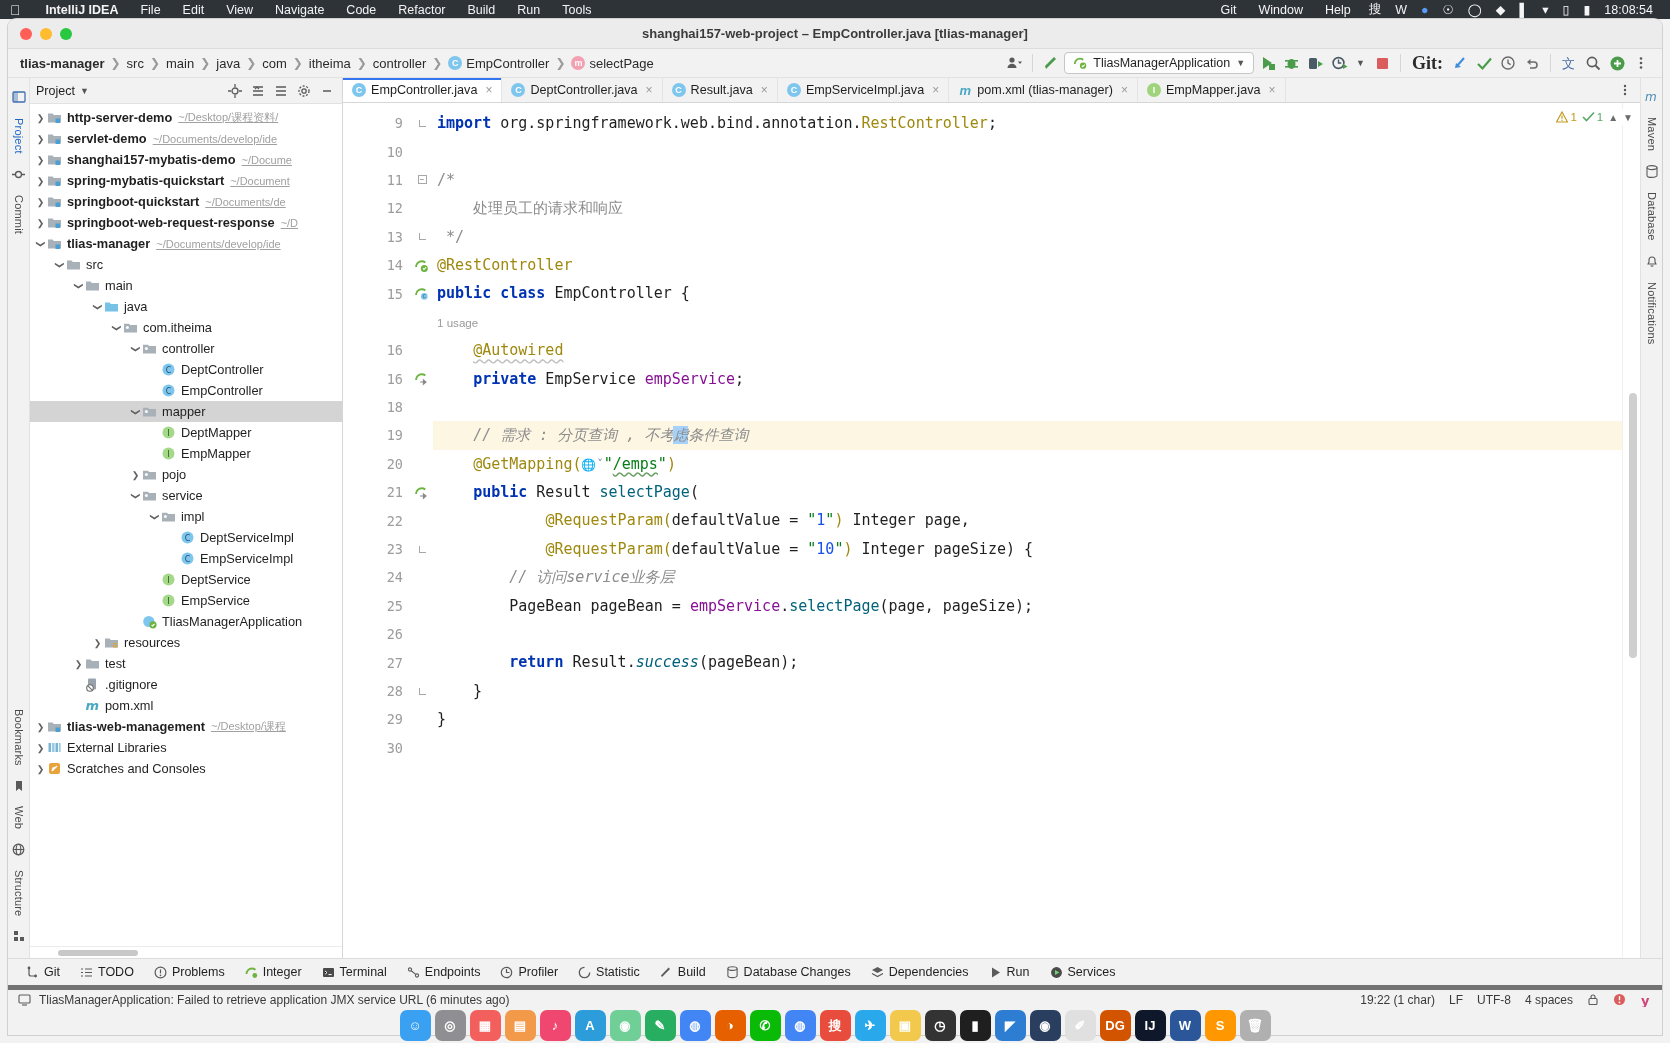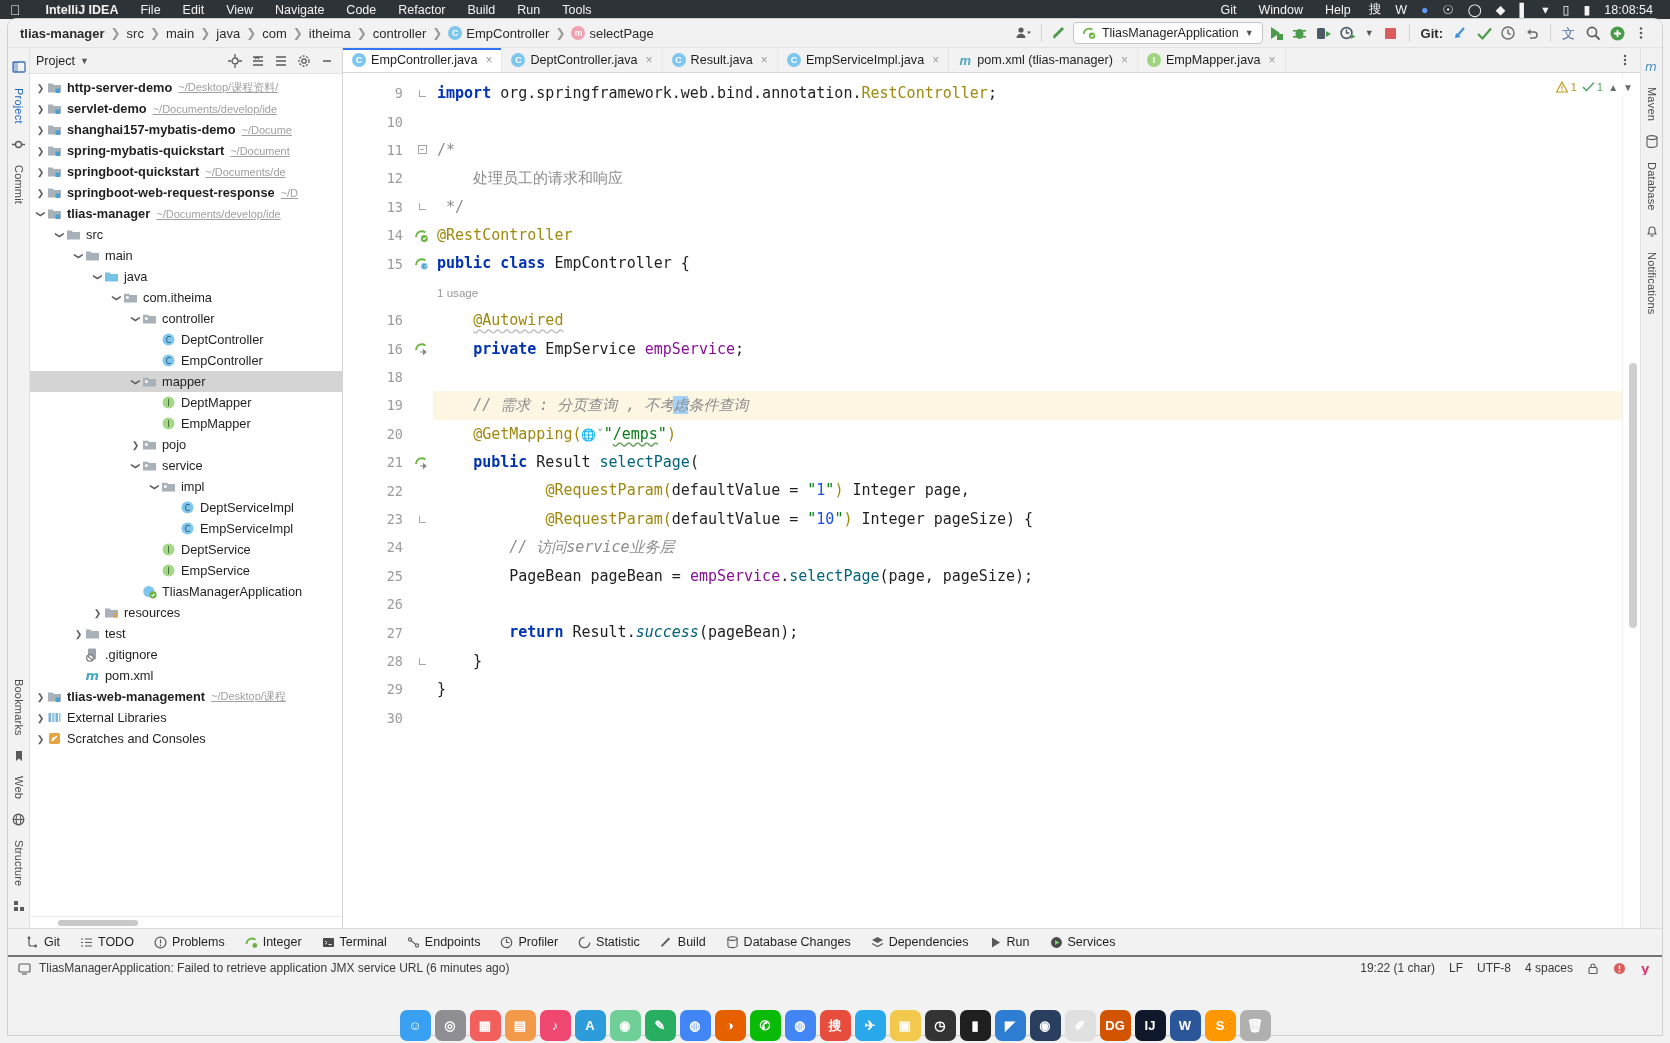--- a/index.html
+++ b/index.html
@@ -64,21 +64,21 @@
   .cicon.c { background:#7fc6ee; }
   .cicon.m { background:#f3a0b2; }
   .navright { margin-left:auto; display:flex; align-items:center; gap:2px; padding-right:4px;}
   .tbtn { width:22px; height:22px; display:flex; align-items:center; justify-content:center; border-radius:3px; }
   .runcfg {
     display:flex; align-items:center; gap:6px; height:22px; padding:0 8px;
     border:1px solid #c6c6c6; border-radius:4px; background:#fdfdfd; font-size:12.5px;
     white-space:nowrap;
   }
   .vline { width:1px; height:18px; background:#d6d6d6; margin:0 5px; }
-  .gitlbl { font-size:13px; font-weight:bold; color:#2b2b2b; padding:0 4px; }
+  .gitlbl { font-size:18px; font-weight:bold; color:#2b2b2b; padding:0 4px;font-family:Liberation Serif, serif; }
 
   
   .body { display:flex; height:880px; }
 
   
   .rail {
     width:22px; background:#f2f2f2; border-right:1px solid #e2e2e2;
     display:flex; flex-direction:column; align-items:center; padding-top:6px; gap:0;
   }
   .railtxt {
@@ -180,21 +180,21 @@
   .inspect .ok { color:#59a869; display:flex; align-items:center; gap:2px;}
   .inspect .chev { color:#6b6b6b; font-size:10px; }
 
   
   .bottombar {
     height:27px; background:#f2f2f2; border-top:1px solid #dcdcdc;
     display:flex; align-items:center; padding:0 8px; gap:0; font-size:12.5px; color:#1f1f1f;
   }
   .bitem { display:flex; align-items:center; gap:5px; padding:0 10px; white-space:nowrap; }
   .statusbar {
-    height:24px; background:#f2f2f2; border-top:2px solid #737373;
+    height:24px; background:#f2f2f2; border-top:5px solid #737373;
     display:flex; align-items:center; padding:0 10px; font-size:12px; color:#3a3a3a;
   }
   .statusbar .sright { margin-left:auto; display:flex; align-items:center; gap:14px; }
   .statusbar .si { display:flex; align-items:center; gap:4px; white-space:nowrap;}
 
   
   .dock {
     position:absolute; left:0; bottom:0; width:1670px; height:43px;
     display:flex; align-items:flex-end; justify-content:center; gap:4px; padding-bottom:2px;
     background:transparent;
@@ -231,20 +231,28 @@
     <span class="ri">◆</span>
     <span class="ri">▌</span>
     <span class="ri">▾</span>
     <span class="ri">▯</span>
     <span class="ri">▮</span>
     <span class="ri">18:08:54</span>
   </div>
 
   <div class="win">
 
+    <div class="titlebar">
+      <div class="traffic">
+        <span class="dot r"></span>
+        <span class="dot y"></span>
+        <span class="dot g"></span>
+      </div>
+      <div class="wintitle">shanghai157-web-project – EmpController.java [tlias-manager]</div>
+    </div>
 
     <div class="navbar">
       <div class="crumbs">
         <span class="crumb first">tlias-manager</span>
         <span class="sep">❯</span>
         <span class="crumb">src</span>
         <span class="sep">❯</span>
         <span class="crumb">main</span>
         <span class="sep">❯</span>
         <span class="crumb">java</span>

